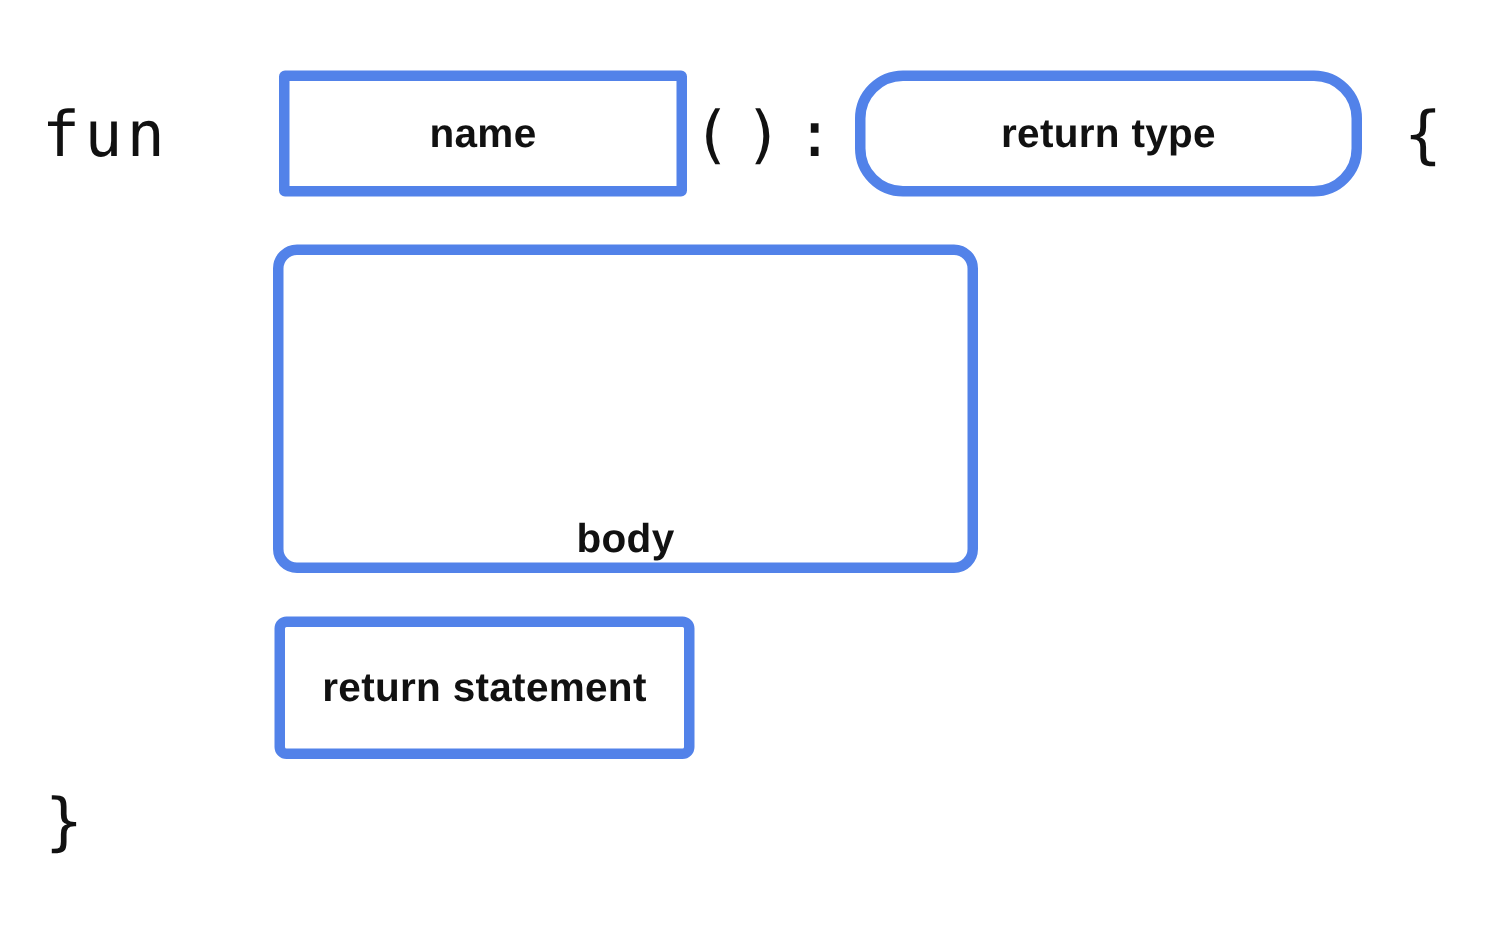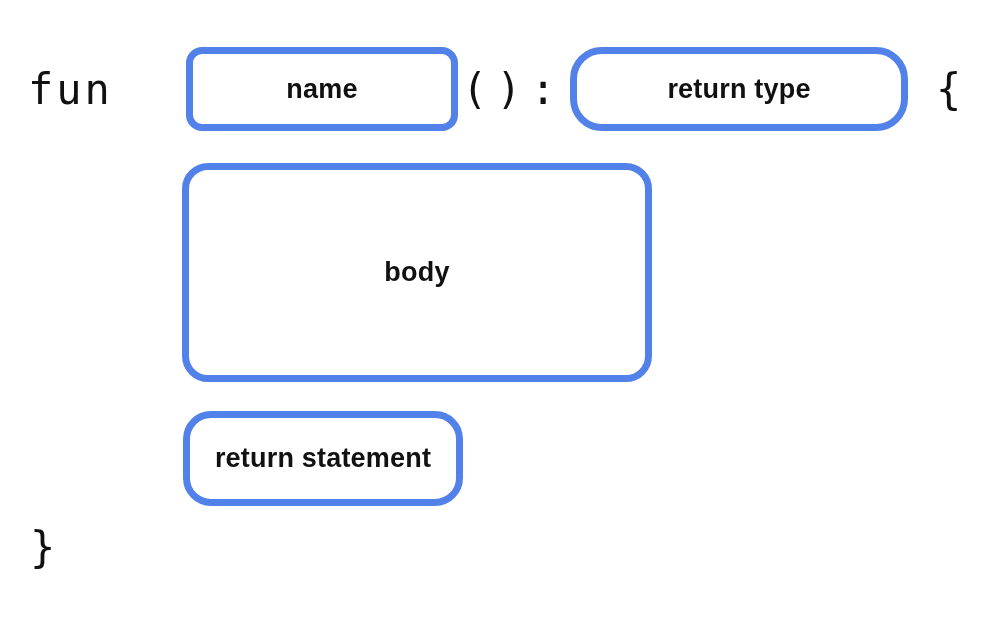--- a/index.html
+++ b/index.html
@@ -37,24 +37,24 @@
 
   .pill .label {
     font-family: "Liberation Sans", sans-serif;
     font-weight: 700;
     font-size: 27px;
     letter-spacing: 0.2px;
     color: var(--ink);
     white-space: nowrap;
   }
 
-  .pill-name          { left: 186px; top: 47px;  width: 272px; height: 84px;  border-radius: 16px; }
+  .pill-name          { left: 186px; top: 47px;  width: 272px; height: 84px;  border-radius: 4px; }
   .pill-return-type   { left: 570px; top: 47px;  width: 338px; height: 84px;  border-radius: 32px; }
-  .pill-body          { left: 182px; top: 163px; width: 470px; height: 219px; border-radius: 26px; }
-  .pill-return-stmt   { left: 183px; top: 411px; width: 280px; height: 95px;  border-radius: 28px; }
+  .pill-body          { left: 182px; top: 163px; width: 470px; height: 219px; border-radius: 16px; align-items: flex-end; }
+  .pill-return-stmt   { left: 183px; top: 411px; width: 280px; height: 95px;  border-radius: 8px; }
 
   .tok-fun          { left: 28px;  top: 47px;  letter-spacing: 3px; }
   .tok-parens-colon { left: 462px; top: 47px;  letter-spacing: 9px; }
   .tok-open-brace   { left: 936px; top: 47px; }
   .tok-close-brace  { left: 30px;  top: 505px; }
 </style>
 </head>
 <body>
 
 <div class="canvas">

